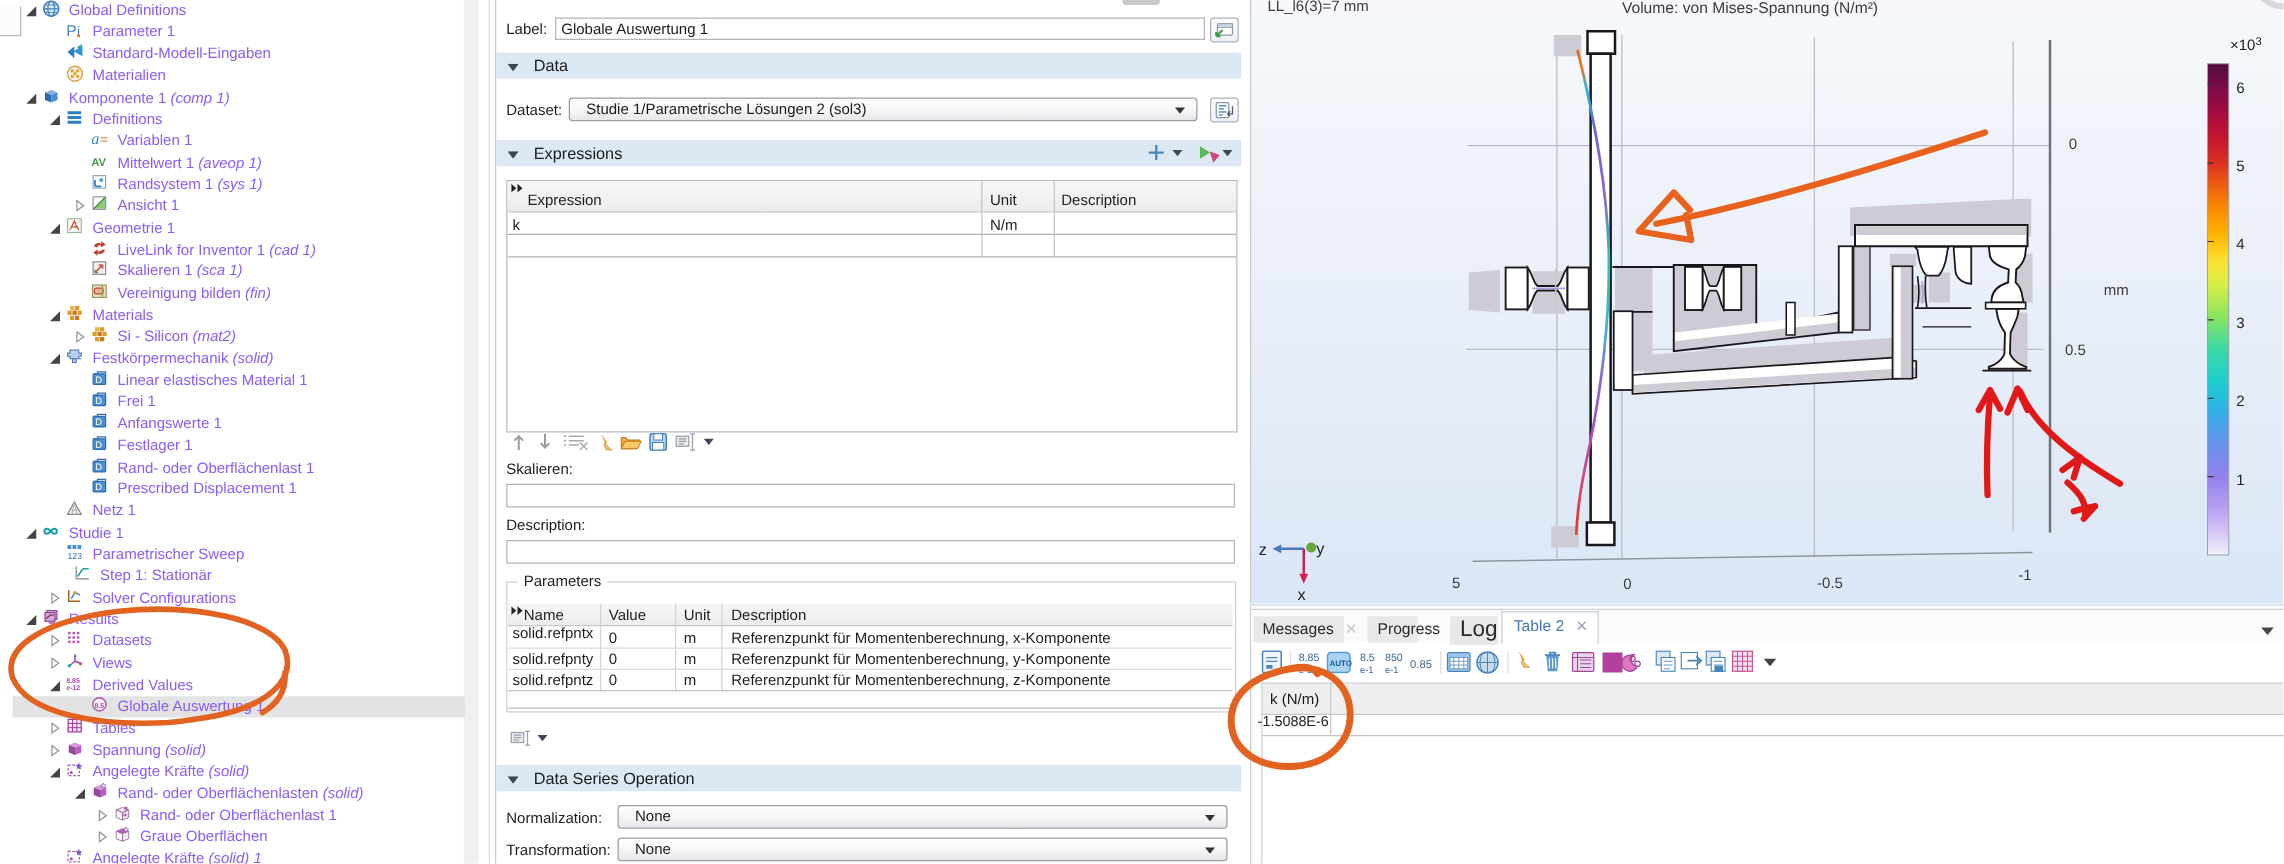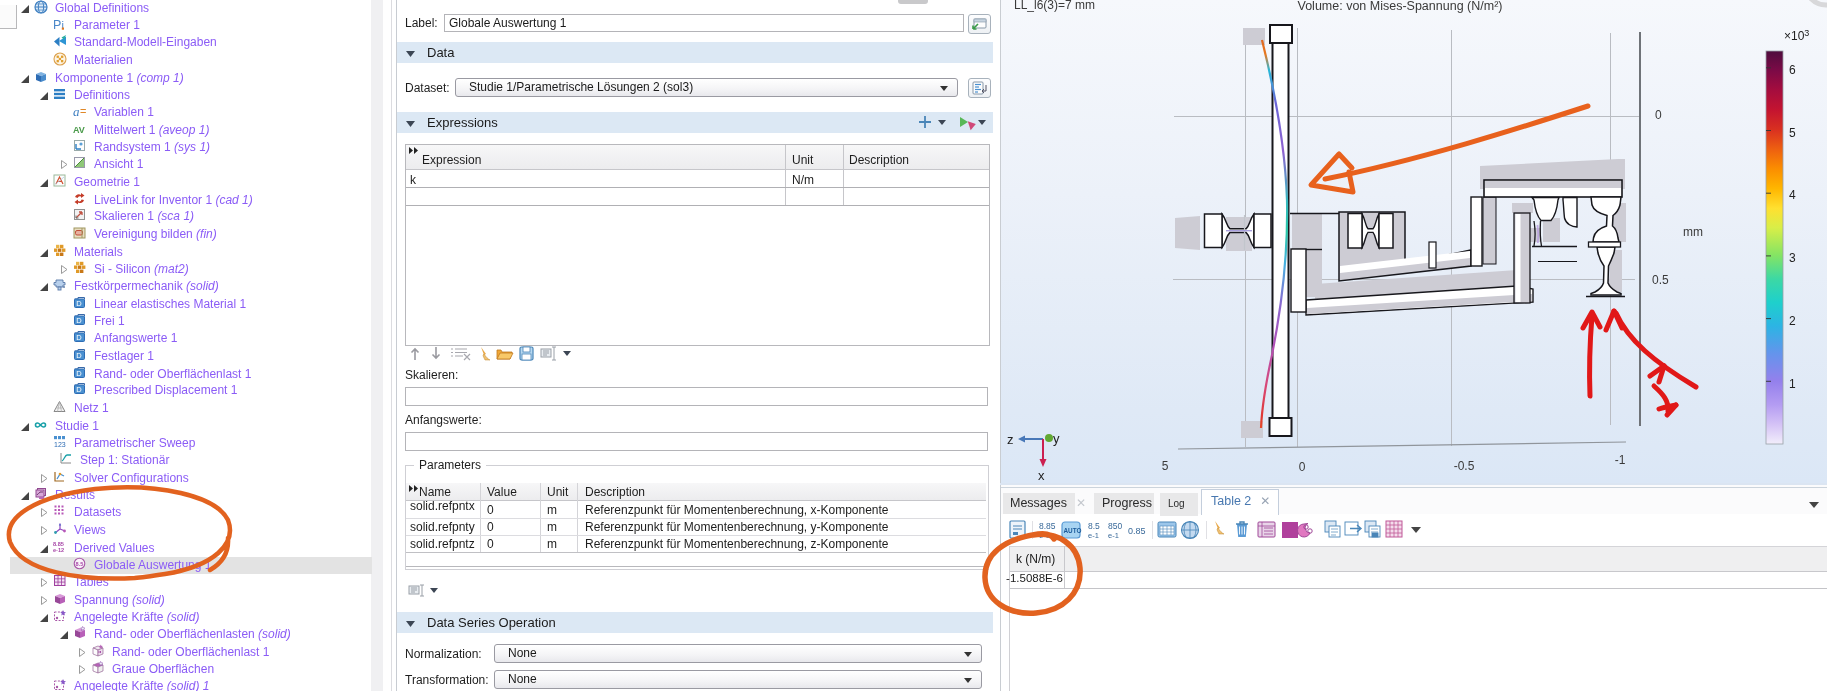--- a/index.html
+++ b/index.html
@@ -455,21 +455,21 @@
       <rect x="117" y="10" width="9" height="6" fill="#fff" stroke="#4a86b8" stroke-width=".8"></rect>
  <g stroke="#9aa0a8" fill="none">
         <rect x="136" y="5" width="10" height="8" fill="#e8ecf0"></rect>
         <path d="M138,7 h6 M138,9 h6 M138,11 h4"></path>
         <path d="M149,3 v13 M147,3 h4 M147,16 h4"></path>
       </g>
  <path d="M158,7 L166,7 L162,12 Z" fill="#3c4654"></path>
 </svg>
 <div class="lbl" style="left:405px;top:368px">Skalieren:</div>
 <div class="inp" style="left:405px;top:387px;width:581px;height:17px"></div>
-<div class="lbl" style="left:405px;top:413px">Anfangswerte:</div>
+<div class="lbl" style="left:405px;top:413px">Description:</div>
 <div class="inp" style="left:405px;top:432px;width:581px;height:17px"></div>
 
 <div class="abs" style="left:405px;top:465px;width:582px;height:103px;border:1px solid #cfcfd4"></div>
 <div class="abs" style="left:414px;top:458px;background:#fff;padding:0 5px;font-size:12px;color:#1d1d1d">Parameters</div>
 <div class="abs" style="left:406px;top:483px;width:580px;height:83px;border-bottom:1px solid #b8b8bc;background:#fff">
   <div class="abs" style="left:0;top:0;width:580px;height:17px;background:linear-gradient(#f7f7f8,#ececee);border-bottom:1px solid #c6c6ca">
     <svg class="abs" style="left:3px;top:2px" width="12" height="8">
           <path d="M0,0 L4,3.5 L0,7 Z M5,0 L9,3.5 L5,7 Z" fill="#222"></path>
         </svg>
     <div class="lbl" style="left:13px;top:2px">Name</div>
@@ -703,22 +703,22 @@
 </svg>
 </div>
 
 <div id="bot">
 <div class="abs" style="left:1000px;top:483px;width:827px;height:208px;background:#fff"></div>
 <div class="abs" style="left:1000px;top:483px;width:827px;height:2px;background:#dbe5f2"></div>
 <div class="abs" style="left:1000px;top:485px;width:1px;height:206px;background:#c9cdd2"></div>
 <div class="abs" style="left:1001px;top:485px;width:826px;height:29px;background:#fbfbfc"></div>
 <div class="abs" style="left:1001px;top:487px;width:826px;height:1px;background:#ccd4dc"></div>
 <div class="abs" style="left:1003px;top:493px;width:72px;height:21px;background:#e8e8e9;font-size:12.5px;color:#2a2a2a;line-height:21px"><span style="margin-left:7px">Messages</span><span style="color:#c4c8ce;margin-left:9px;font-size:12px">✕</span></div>
-<div class="abs" style="left:1094px;top:493px;width:60px;height:21px;background:#e8e8e9;font-size:12.5px;color:#2a2a2a;line-height:21px"><span style="margin-left:8px">Progress</span></div>
-<div class="abs" style="left:1160px;top:493px;width:38px;height:23px;background:#e8e8e9;font-size:10px;color:#2a2a2a;line-height:21px"><span style="margin-left:8px">Log</span></div>
+<div class="abs" style="left:1094px;top:493px;width:40px;height:21px;background:#e8e8e9;font-size:12.5px;color:#2a2a2a;line-height:21px"><span style="margin-left:8px">Progress</span></div>
+<div class="abs" style="left:1160px;top:493px;width:38px;height:23px;background:#e8e8e9;font-size:18px;color:#2a2a2a;line-height:21px"><span style="margin-left:8px">Log</span></div>
 <div class="abs" style="left:1201px;top:489px;width:76px;height:25px;background:#fff;border:1px solid #c4cedc;border-bottom:none;font-size:12.5px;color:#4878b0;line-height:23px"><span style="margin-left:9px">Table 2</span><span style="color:#98a4b4;margin-left:9px;font-size:12px">✕</span></div>
 <svg class="abs" style="left:1808px;top:501px" width="12" height="8">
       <path d="M1,1 L11,1 L6,7 Z" fill="#444"></path>
     </svg>
 
 <svg class="abs" style="left:1006px;top:516px" width="430" height="28" viewBox="0 0 430 28">
  <g font-family="Liberation Sans">
  <rect x="4" y="5" width="15" height="17" rx="1" fill="#eef4fa" stroke="#4a86b8" stroke-width="1.2"></rect>
         <line x1="7" y1="10" x2="16" y2="10" stroke="#4a86b8"></line>
         <line x1="7" y1="13" x2="16" y2="13" stroke="#4a86b8"></line>

